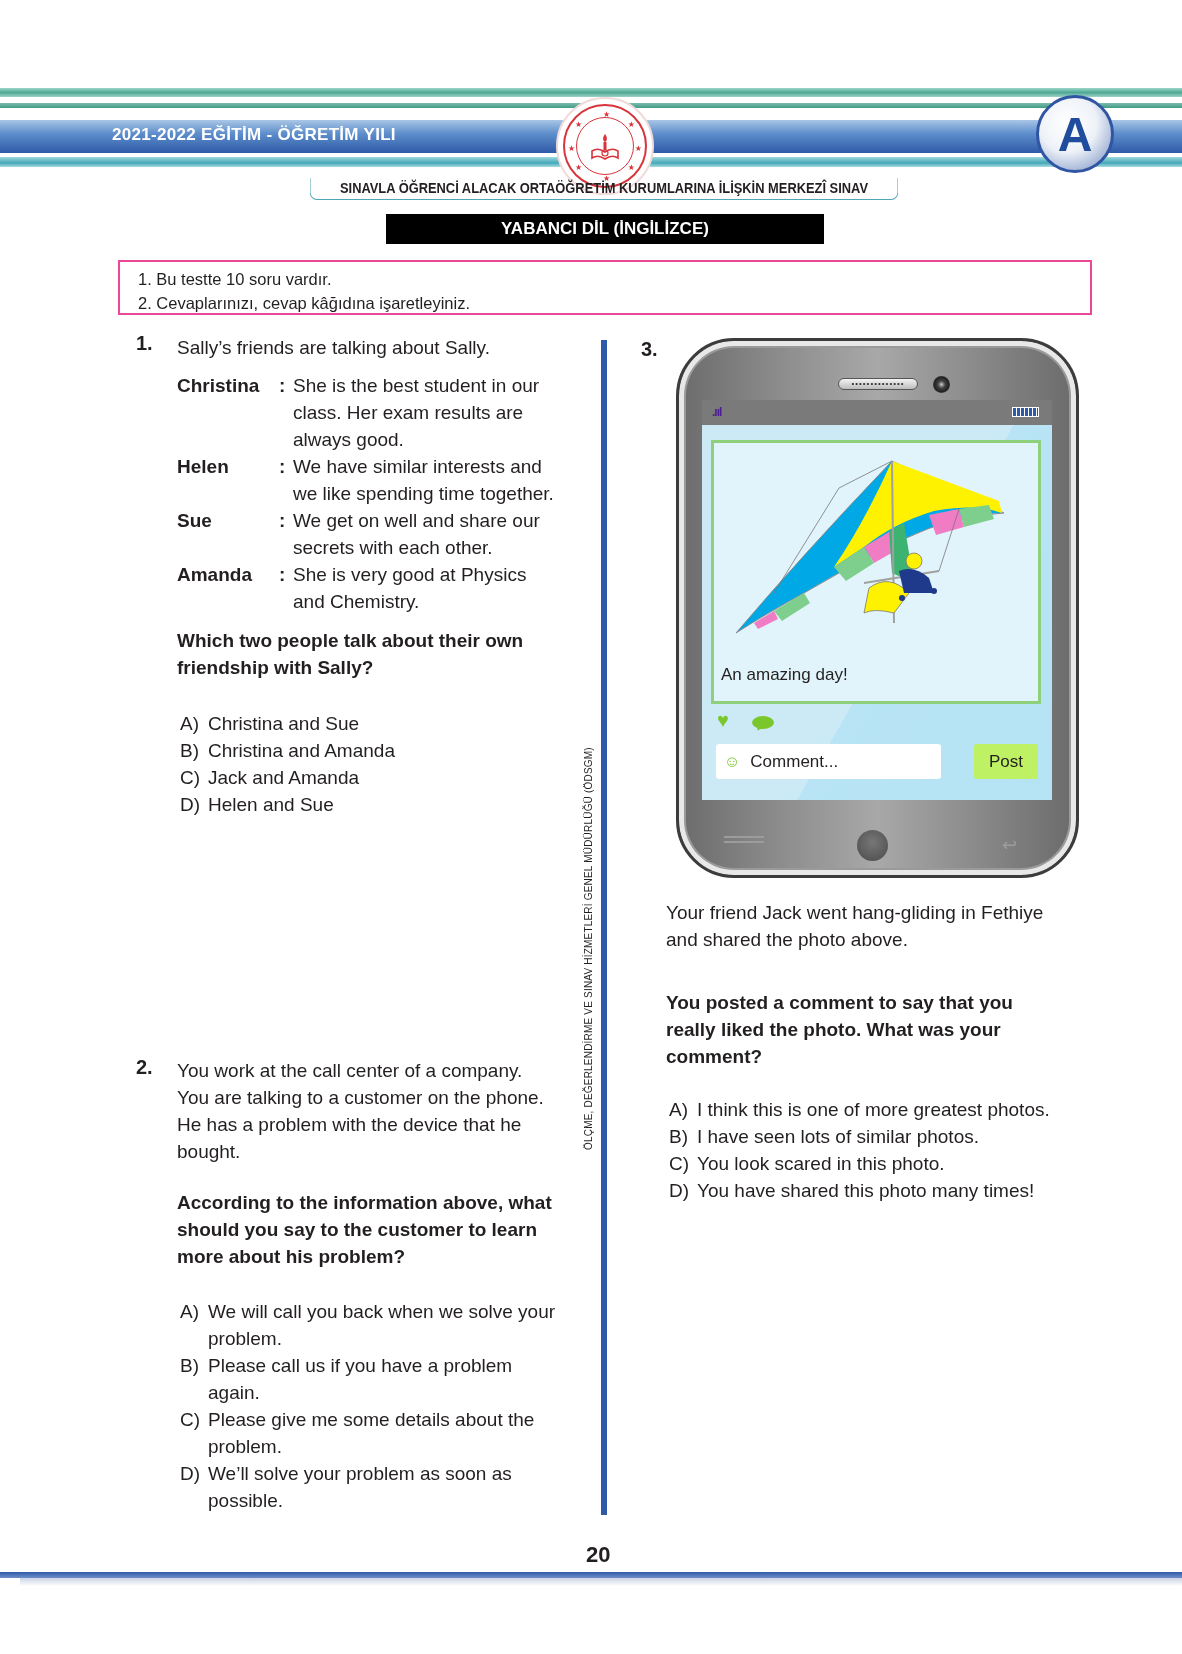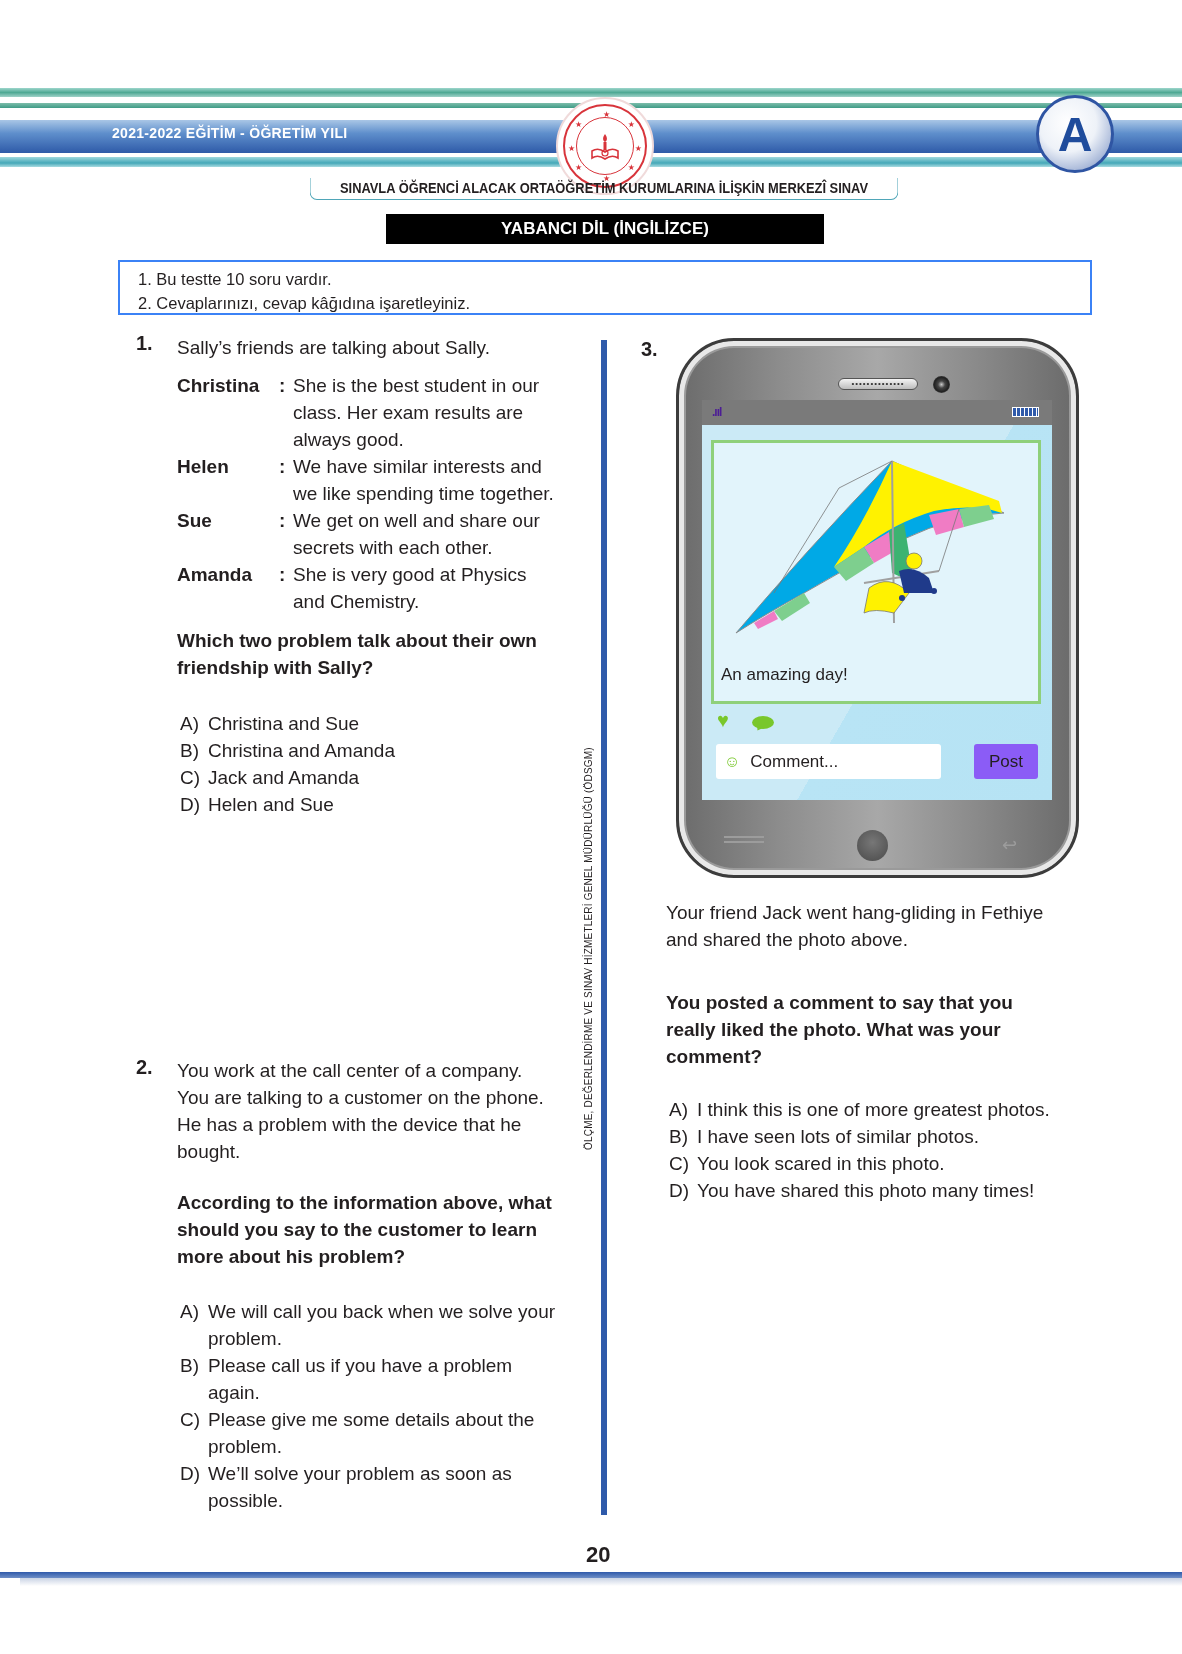--- a/index.html
+++ b/index.html
@@ -9,21 +9,21 @@
 
   
   .band-top { left: 0; top: 88px; width: 1182px; height: 9px;
     background: linear-gradient(180deg,#9dd6cc 0%,#4fa994 50%,#9fd2c8 100%); }
   .band-top2 { left: 0; top: 103px; width: 1182px; height: 5px;
     background: linear-gradient(180deg,#7dbdab,#3f9b86); }
   .band-blue { left: 0; top: 120px; width: 1182px; height: 33px;
     background: linear-gradient(180deg,#a9c6e6 0%,#5f8fcc 40%,#2e5aa8 100%); }
   .band-teal { left: 0; top: 157px; width: 1182px; height: 10px;
     background: linear-gradient(180deg,#9ed8de 0%,#45a8b8 60%,#a8dbe1 100%); }
-  .year-title { left: 112px; top: 125px; font-size: 14px; font-weight: bold; color: #ffffff; letter-spacing: 0.3px; }
+  .year-title { left: 112px; top: 125px; font-size: 17px; font-weight: bold; color: #ffffff; letter-spacing: 0.3px; }
 
   .seal { left: 556px; top: 97px; width: 98px; height: 98px; border-radius: 50%; background: #fff;
     border: 2px solid #f0dada; display: flex; align-items: center; justify-content: center; }
   .seal-inner { width: 84px; height: 84px; border-radius: 50%; border: 2px solid #d8343b;
     display: flex; align-items: center; justify-content: center; position: relative; }
   .seal-ring { width: 58px; height: 58px; border-radius: 50%; border: 1.5px solid #d8343b;
     display: flex; align-items: center; justify-content: center; color: #d8343b; font-size: 18px; }
   .seal-star { position: absolute; color: #d8343b; font-size: 8px; }
 
   .badge-a { left: 1036px; top: 95px; width: 78px; height: 78px; border-radius: 50%;
@@ -32,21 +32,21 @@
     font-size: 48px; font-weight: bold; color: #1f4c9c; }
 
   .exam-title { left: 284px; top: 178px; width: 640px; height: 22px; border-left: 1.5px solid #4fa6b8;
     border-right: 1.5px solid #4fa6b8; border-bottom: 1.5px solid #4fa6b8; border-radius: 0 0 8px 8px;
     font-size: 14px; font-weight: bold; color: #231f20; text-align: center; line-height: 20px;
     font-family: "Liberation Sans", sans-serif; transform: scaleX(0.92); }
 
   .subject-bar { left: 386px; top: 214px; width: 438px; height: 30px; background: #000000;
     color: #ffffff; font-size: 17px; font-weight: bold; text-align: center; line-height: 30px; }
 
-  .instructions { left: 118px; top: 260px; width: 974px; height: 55px; border: 2px solid #3b82f6;
+  .instructions { left: 118px; top: 260px; width: 974px; height: 55px; border: 2px solid #ec4899;
     padding: 5px 0 0 18px; font-size: 16.5px; line-height: 24px; }
 
   .col-divider { left: 601px; top: 340px; width: 6px; height: 1175px; background: #2f5aaa; }
   .vertical-note { left: 583px; top: 1150px; font-size: 10px; transform-origin: left top; transform: rotate(-90deg);
     white-space: nowrap; color: #231f20; letter-spacing: 0.2px; }
 
   .qnum { font-size: 20px; font-weight: bold; }
   .body-text { font-size: 19px; line-height: 27px; }
   .bold-q { font-size: 19px; line-height: 27px; font-weight: bold; }
 
@@ -76,21 +76,21 @@
     background: linear-gradient(120deg,#cbeaf6 0%,#cbeaf6 55%,#b8e4f5 55%,#b6e3f4 100%); }
   .post-card { left: 711px; top: 440px; width: 330px; height: 264px; background: #e2f4fb; border: 3px solid #8fd07a; }
   .caption { left: 721px; top: 665px; font-size: 17px; color: #231f20; }
   .heart { left: 717px; top: 710px; color: #79c72b; font-size: 20px; line-height: 20px; }
   .bubble { left: 752px; top: 716px; width: 22px; height: 13px; background: #79c72b; border-radius: 50%; }
   .bubble-tail { left: 755px; top: 725px; width: 0; height: 0; border-left: 4px solid transparent;
     border-right: 4px solid transparent; border-top: 6px solid #79c72b; transform: rotate(30deg); }
   .comment-box { left: 716px; top: 744px; width: 225px; height: 35px; background: #ffffff; border-radius: 3px;
     display: flex; align-items: center; padding-left: 8px; font-size: 17px; color: #231f20; }
   .smile { color: #79c72b; font-size: 16px; margin-right: 10px; }
-  .post-btn { left: 974px; top: 744px; width: 64px; height: 35px; background: #8b5cf6; border-radius: 3px;
+  .post-btn { left: 974px; top: 744px; width: 64px; height: 35px; background: #bef264; border-radius: 3px;
     font-size: 17px; text-align: center; line-height: 35px; color: #231f20; }
   .menu-btn { left: 724px; top: 836px; width: 40px; height: 10px; }
   .menu-btn span { display: block; height: 2px; background: #9c9c9c; margin-bottom: 3px; }
   .home-btn { left: 857px; top: 830px; width: 31px; height: 31px; border-radius: 50%;
     background: radial-gradient(circle at 50% 40%,#777,#4a4a4a); }
   .back-btn { left: 1002px; top: 834px; font-size: 18px; color: #9c9c9c; }
 
   .page-number { left: 586px; top: 1542px; font-size: 22px; font-weight: bold; }
   .footer-bar { left: 0; top: 1572px; width: 1182px; height: 6px;
     background: linear-gradient(180deg,#2f5aaa,#6f8fc7); }
@@ -173,21 +173,21 @@
     <div class="speaker">Amanda</div>
     <div class="colon">:</div>
     <div class="speech">
       <div>She is very good at Physics</div>
       <div>and Chemistry.</div>
     </div>
   </div>
 </div>
 
 <div class="abs bold-q" style="left:177px;top:627px">
-  <div>Which two problem talk about their own</div>
+  <div>Which two people talk about their own</div>
   <div>friendship with Sally?</div>
 </div>
 
 <div class="abs" style="left:180px;top:710px;width:380px">
   <div class="opt">
       <span class="opt-l">A)</span>
       <span class="opt-t">Christina and Sue</span>
     </div>
   <div class="opt">
       <span class="opt-l">B)</span>

